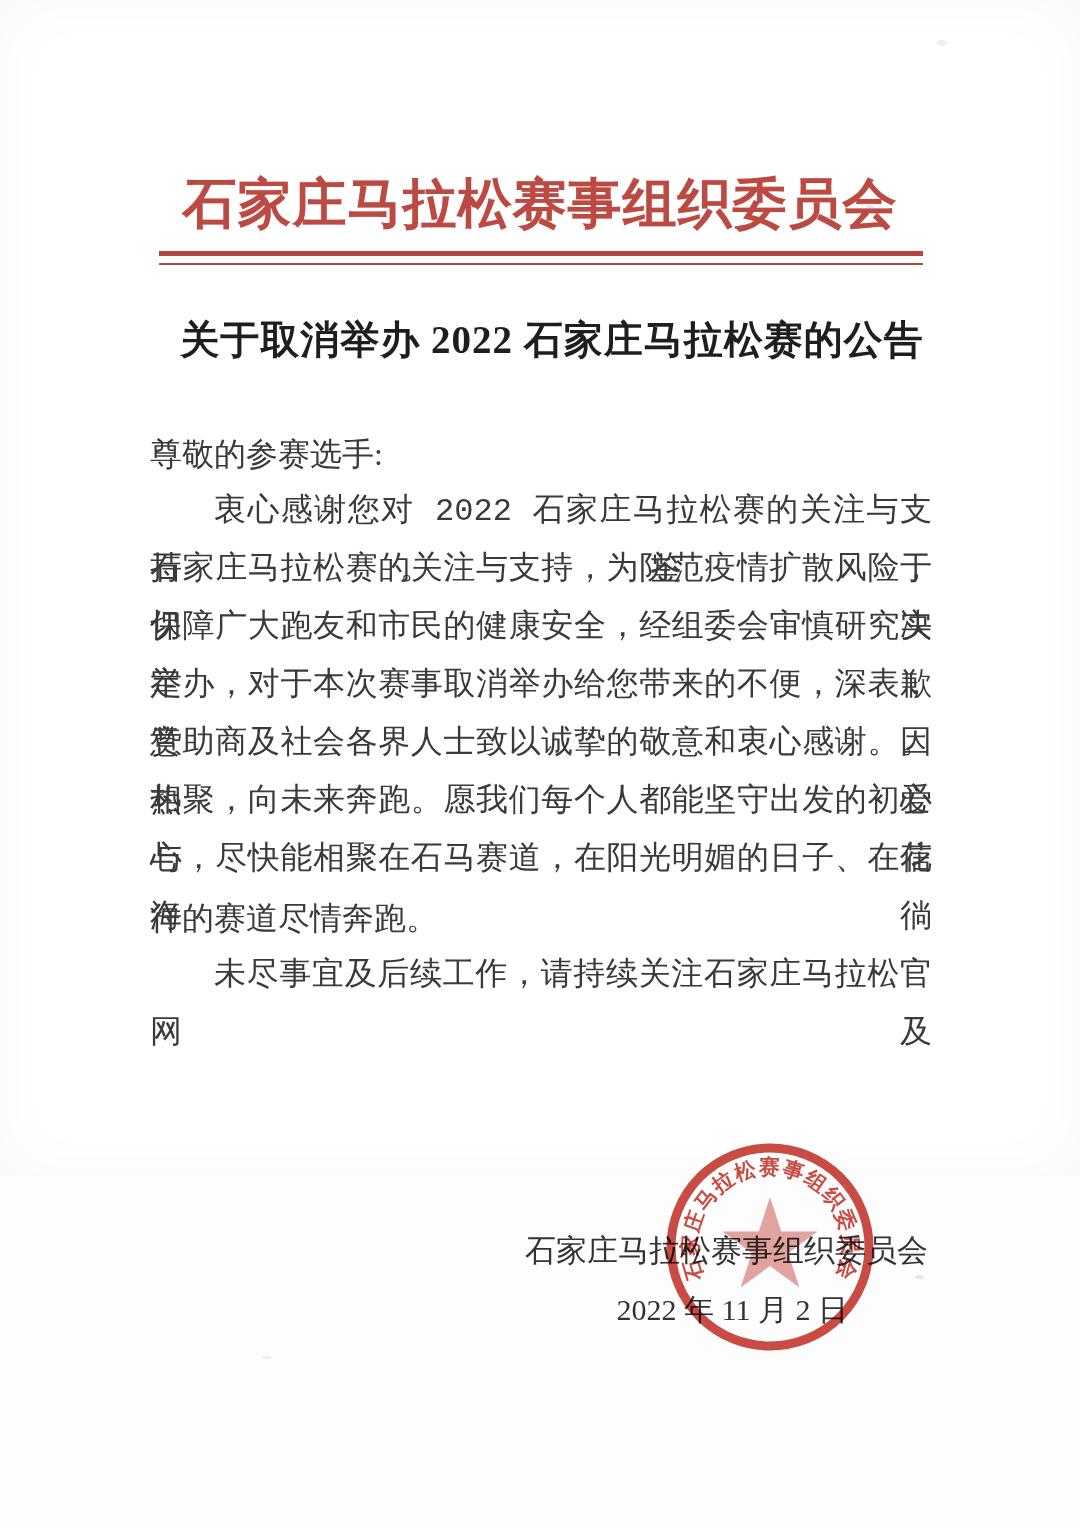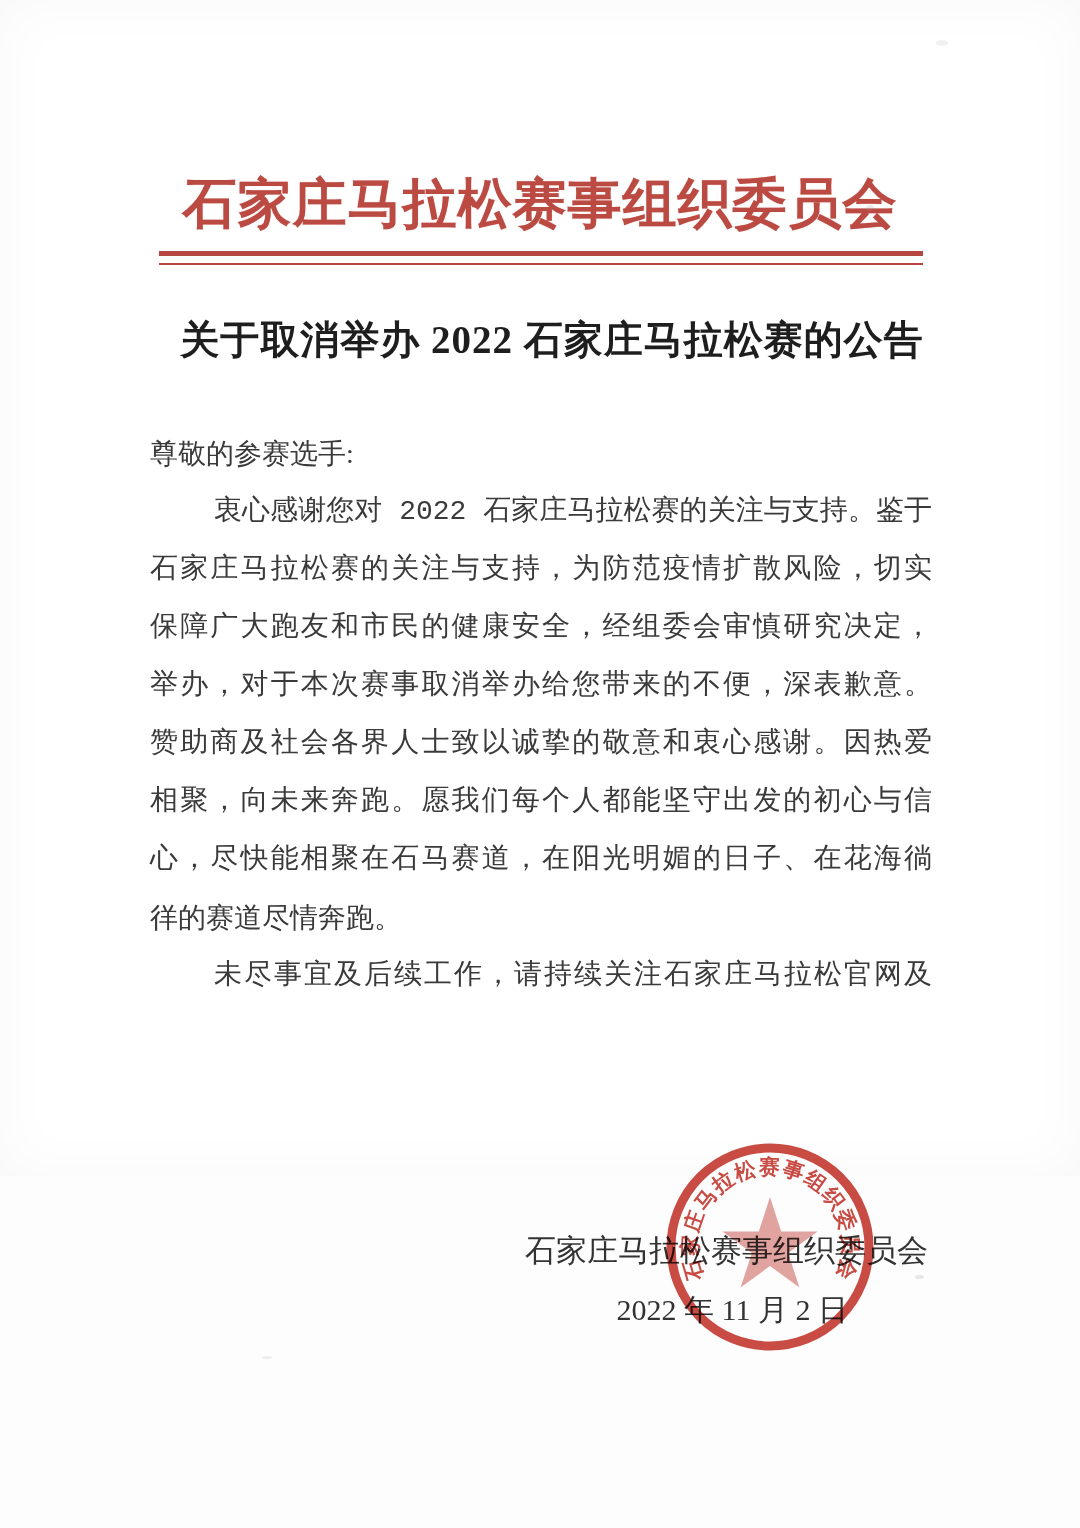--- a/index.html
+++ b/index.html
@@ -43,21 +43,21 @@
     text-align: center;
     font-size: 39px; font-weight: bold;
     color: #1e1e1e;
     letter-spacing: 1px;
   }
 
   
   .body-text {
     position: absolute; top: 425px; left: 150px;
     width: 782px;
-    font-size: 28px;
+    font-size: 32px;
     color: #3a3a3a;
   }
   .line {
     height: 58px; line-height: 58px;
     white-space: nowrap;
     text-align: left;
   }
   .line.fill {
     white-space: normal;
     text-align: justify;

